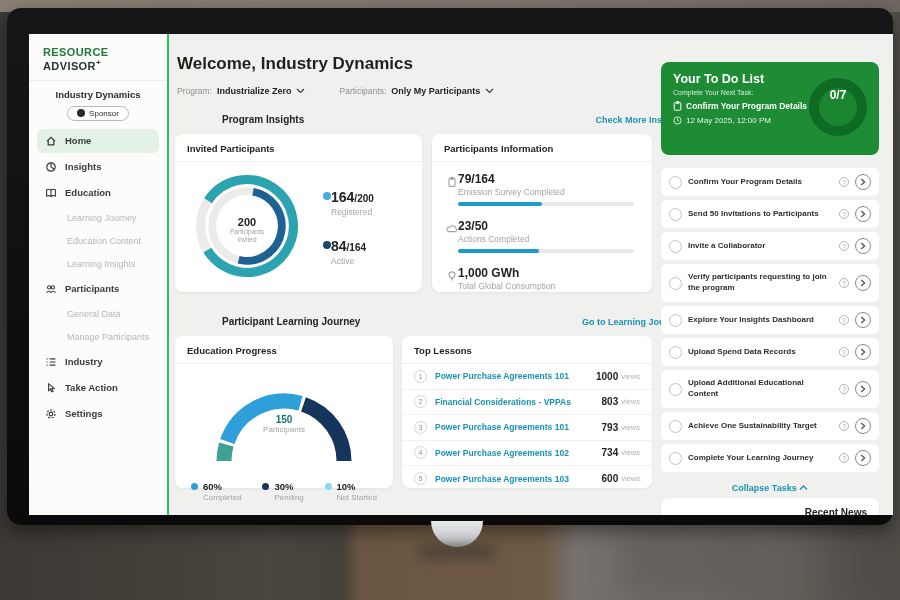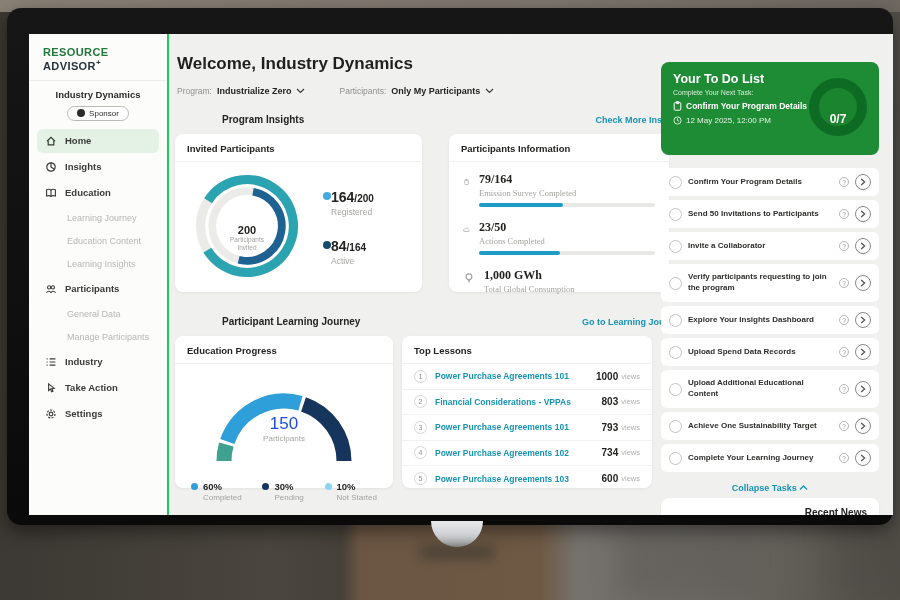--- a/index.html
+++ b/index.html
@@ -38,43 +38,43 @@
   .f-group { display:flex; align-items:center; cursor:pointer; }
   .chev { margin-left:5px; }
   .sec-row { position:absolute; left:2px; width:473px; display:flex; justify-content:space-between; align-items:center;margin-left:45px; }
   .sec-title { font-size:10px; font-weight:bold; color:#232321; }
   .sec-link { font-size:9px; font-weight:bold; color:#1793b4; cursor:pointer; }
   .card { position:absolute; background:#fff; border-radius:8px; box-shadow:0 1px 3px rgba(0,0,0,.06); }
   .card-title { font-size:9.5px; font-weight:bold; color:#232321; padding:9px 12px 7px 12px; border-bottom:1px solid #efefed; }
 
   
   .donut-wrap { position:relative; width:116px; height:116px; margin:6px 0 0 14px; }
-  .donut-center { position:absolute; left:0; top:12px; width:116px; height:116px; display:flex; flex-direction:column; align-items:center; justify-content:center; text-align:center; }
+  .donut-center { position:absolute; left:0; top:4px; width:116px; height:116px; display:flex; flex-direction:column; align-items:center; justify-content:center; text-align:center; }
   .donut-center .v { font-size:11px; font-weight:bold; color:#232321; }
   .donut-center .l { font-size:6.5px; color:#a3a3a0; line-height:1.3; }
   .legend-col { display:flex; flex-direction:column; gap:20px; margin:26px 0 0 18px; }
   .leg-item { display:flex; gap:0; }
   .leg-dot { width:8px; height:8px; border-radius:50%; margin-top:4px; }
   .leg-big { font-size:14px; font-weight:bold; color:#232321; }
   .leg-small { font-size:10px; font-weight:bold; color:#232321; }
   .leg-sub { font-size:8.5px; color:#a3a3a0; margin-top:1px; }
 
   
   .pi-body { padding:10px 14px; }
-  .pi-row { display:flex; gap:9px; margin-bottom:13px;font-family:Liberation Serif, serif; }
+  .pi-row { display:flex; margin-bottom:13px; }
   .pi-icon { margin-top:4px; }
   .pi-val { font-size:12px; font-weight:bold; color:#232321; }
   .pi-lab { font-size:8.5px; color:#a3a3a0; margin:1px 0 5px 0; }
   .bar { width:176px; height:4px; background:#e8e8e6; border-radius:2px; }
   .bar > div { height:4px; border-radius:2px; }
 
   
   .gauge-wrap { position:relative; width:180px; height:95px; margin:12px auto 0 auto; }
   .gauge-center { position:absolute; left:0; top:38px; width:180px; text-align:center; }
-  .gauge-center .v { font-size:17px; font-weight:normal; color:#1d4ed8; }
+  .gauge-center .v { font-size:10px; font-weight:bold; color:#0f766e; }
   .gauge-center .l { font-size:8px; color:#a3a3a0; }
   .gauge-legend { display:flex; justify-content:space-between; padding:10px 16px 0 16px; }
   .gl-item { display:flex; gap:5px; }
   .gl-dot { width:7px; height:7px; border-radius:50%; margin-top:2px; }
   .gl-v { font-size:9.5px; font-weight:bold; color:#232321; }
   .gl-l { font-size:8px; color:#a3a3a0; margin-top:1px; }
 
   
   .lesson-row { display:flex; align-items:center; padding:0 12px; height:25.5px; border-bottom:1px solid #f1f1ef; }
   .lesson-row:last-child { border-bottom:none; }
@@ -84,21 +84,21 @@
   .l-views { font-size:7.5px; color:#b0b0ad; margin-left:3px; }
 
   
   .right { position:absolute; left:632px; top:12px; width:218px; height:481px; }
   .todo-card { position:absolute; left:0; top:16px; width:218px; height:93px; background:#1e8c35; border-radius:8px; padding:10px 12px; display:flex; }
   .todo-left { flex:1; color:#fff; }
   .todo-title { font-size:12.5px; font-weight:bold; }
   .todo-sub { font-size:7px; color:#d6ecd9; margin-top:3px; }
   .todo-task { font-size:8.5px; font-weight:bold; margin-top:5px; display:flex; gap:4px; align-items:center; }
   .todo-time { font-size:8px; margin-top:5px; display:flex; gap:4px; align-items:center; color:#e4f2e6; }
-  .ring { width:58px; height:58px; border-radius:50%; border:10px solid #0e6b24; background:#1b842f; display:flex; align-items:flex-end; justify-content:center; margin-top:6px; }
+  .ring { width:58px; height:58px; border-radius:50%; border:10px solid #0e6b24; background:#1b842f; display:flex; align-items:flex-start; justify-content:center; margin-top:6px; }
   .ring span { color:#fff; font-size:12px; font-weight:bold; }
   .tasks { position:absolute; left:0; top:122px; width:218px; display:flex; flex-direction:column; gap:4px; }
   .task { background:#fff; border-radius:6px; min-height:28px; display:flex; align-items:center; gap:6px; padding:4px 8px; cursor:pointer; }
   .t-check { width:13px; height:13px; border:1.4px solid #c2c2c0; border-radius:50%; flex:0 0 auto; cursor:pointer; }
   .t-label { font-size:8px; font-weight:bold; color:#2e2e2c; flex:1; line-height:1.35; }
   .t-info { width:10px; height:10px; border:1px solid #b5b5b2; border-radius:50%; font-size:6.5px; color:#9a9a97; display:flex; align-items:center; justify-content:center; flex:0 0 auto; }
   .t-go { width:16px; height:16px; border:1.4px solid #8a8a88; border-radius:50%; display:flex; align-items:center; justify-content:center; flex:0 0 auto; cursor:pointer; }
   .collapse { text-align:center; font-size:9px; font-weight:bold; color:#1793b4; margin-top:7px; cursor:pointer; }
   .news-card { position:absolute; left:0; top:452px; width:218px; height:40px; background:#fff; border-radius:8px 8px 0 0; box-shadow:0 1px 3px rgba(0,0,0,.06); }
   .news-title { font-size:10px; font-weight:bold; color:#232321; padding:9px 12px 7px 12px; border-bottom:1px solid #efefed;text-align:right; }
@@ -236,21 +236,21 @@
               <span class="leg-dot" style="background:#15496e;"></span>
               <div>
                 <span class="leg-big">84</span><span class="leg-small">/164</span>
                 <div class="leg-sub">Active</div>
               </div>
             </div>
           </div>
         </div>
       </div>
 
-      <div class="card" style="left:274px; top:100px; width:220px; height:158px;">
+      <div class="card" style="left:257px; top:100px; width:220px; height:158px;">
         <div class="card-title">Participants Information</div>
         <div class="pi-body">
           <div class="pi-row">
             <svg class="pi-icon" width="12" height="12" viewBox="0 0 12 12" fill="none" stroke="#a3a3a0" stroke-width="1.1">
                   <rect x="3" y="2.4" width="6" height="8" rx="1"></rect>
                   <rect x="4.8" y="1.4" width="2.4" height="2" rx=".6"></rect>
                 </svg>
             <div>
               <div class="pi-val">79/164</div>
               <div class="pi-lab">Emission Survey Completed</div>

